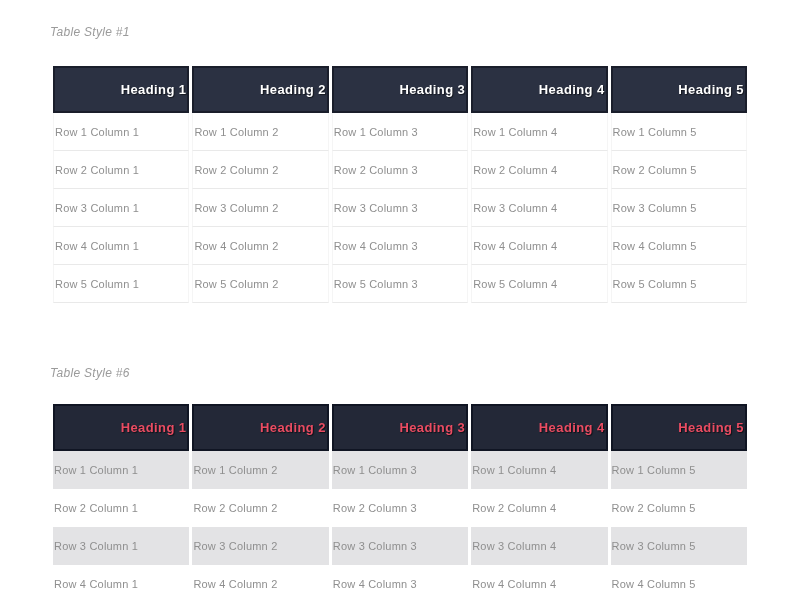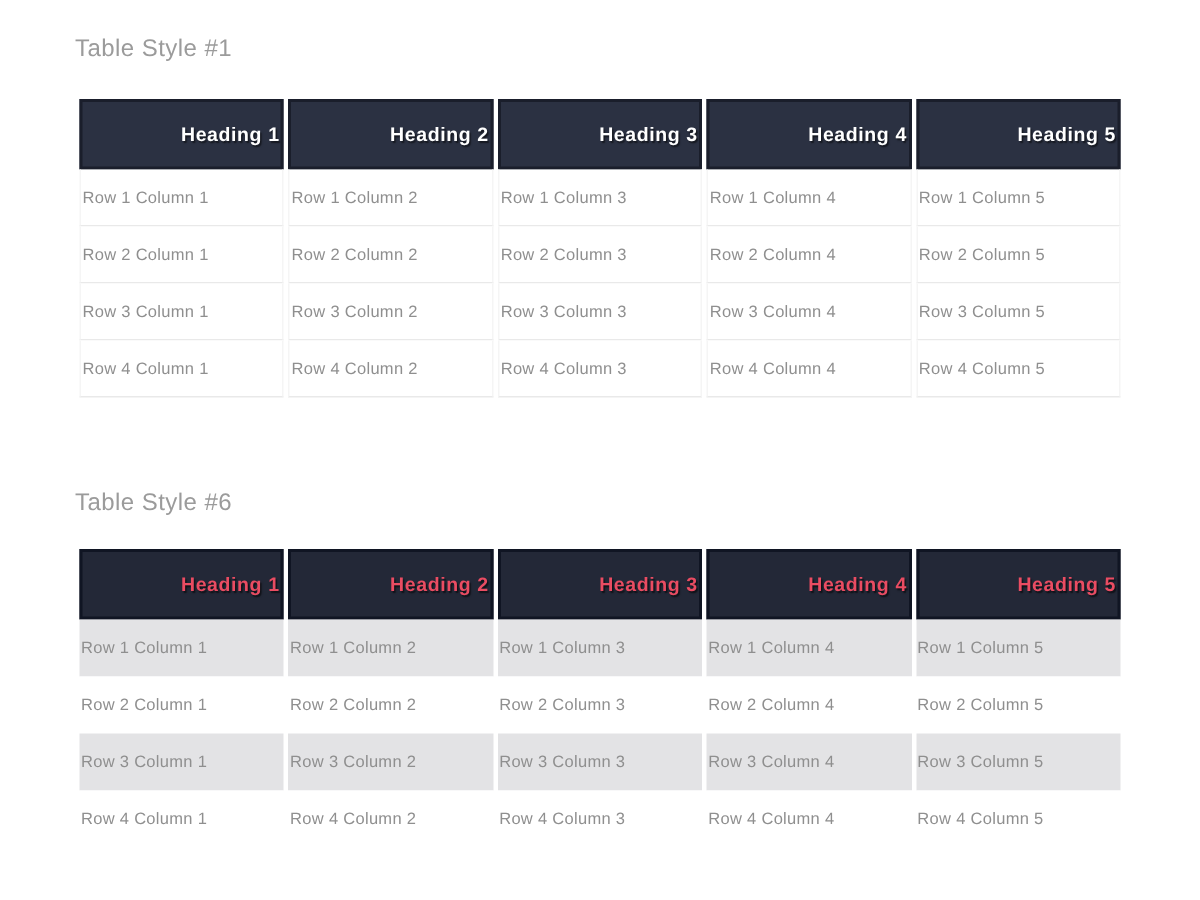--- a/index.html
+++ b/index.html
@@ -7,25 +7,26 @@
     width: 800px;
     height: 600px;
     overflow: hidden;
     background: #ffffff;
     font-family: "Liberation Sans", "DejaVu Sans", sans-serif;
   }
   .page { padding: 23px 50px 0 50px; }
 
   .section-title {
     margin: 0;
-    font-size: 16px;
+    font-size: 12px;
     font-weight: 400;
     line-height: 19px;
     letter-spacing: 0.3px;
     color: var(--title-color, #9b9b9b);
+    font-style: italic;
   }
   .section-2 { margin-top: 61px; }
 
   table.styled-table {
     width: 100%;
     table-layout: fixed;
     border-collapse: separate;
     border-spacing: 3px 0;
   }
   .table-1 { margin-top: 24px; }
@@ -107,20 +108,27 @@
           <td>Row 3 Column 4</td>
           <td>Row 3 Column 5</td>
         </tr>
         <tr>
           <td>Row 4 Column 1</td>
           <td>Row 4 Column 2</td>
           <td>Row 4 Column 3</td>
           <td>Row 4 Column 4</td>
           <td>Row 4 Column 5</td>
         </tr>
+        <tr>
+          <td>Row 5 Column 1</td>
+          <td>Row 5 Column 2</td>
+          <td>Row 5 Column 3</td>
+          <td>Row 5 Column 4</td>
+          <td>Row 5 Column 5</td>
+        </tr>
       </tbody>
     </table>
   </section>
 
   <section class="section-2">
     <h2 class="section-title">Table Style #6</h2>
     <table class="styled-table table-2">
       <thead>
         <tr>
           <th>Heading 1</th>

